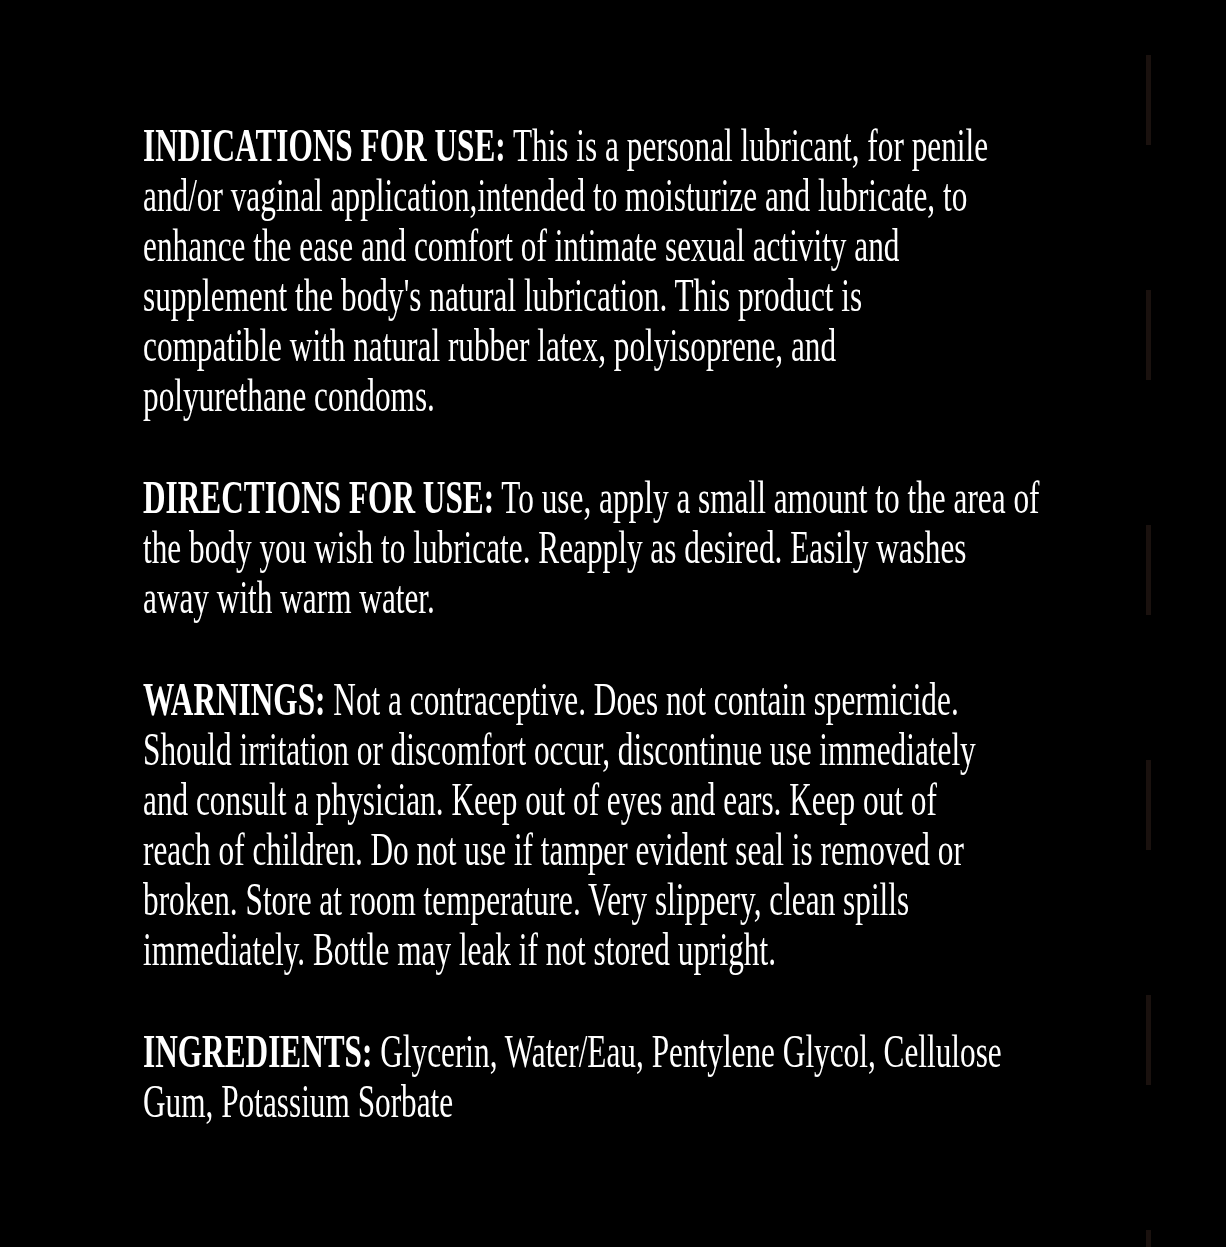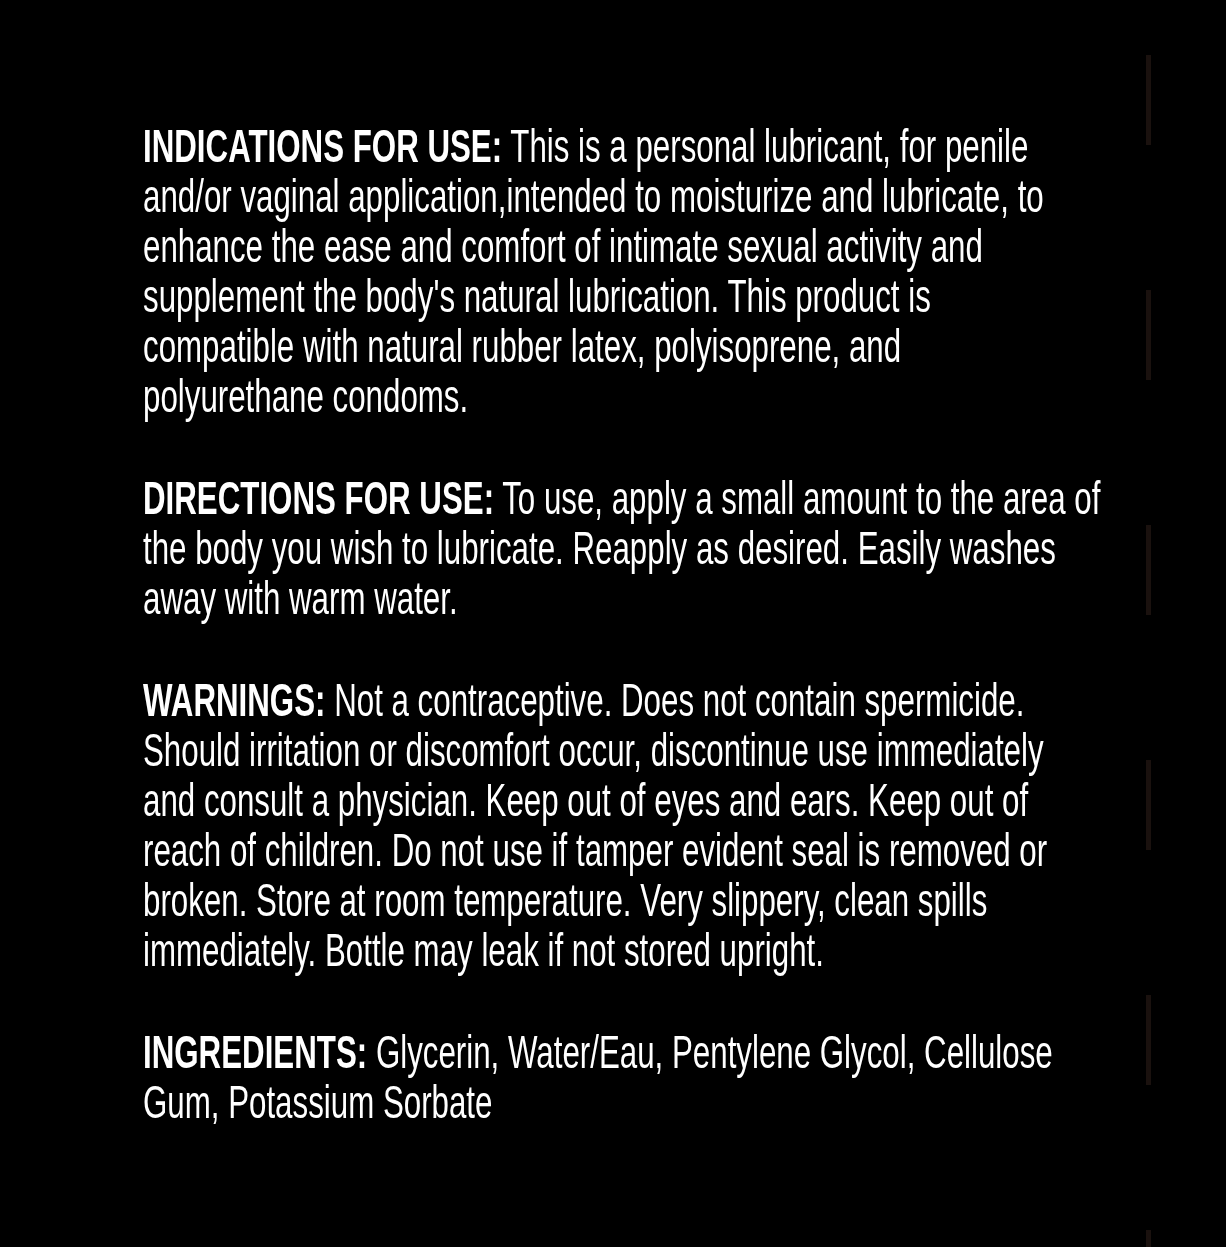--- a/index.html
+++ b/index.html
@@ -16,20 +16,21 @@
     height: 1247px;
     background: var(--bg);
     overflow: hidden;
     position: relative;
     font-family: "Liberation Sans", sans-serif;
   }
   .page {
     position: absolute;
     inset: 0;
     background: var(--bg);
+    font-family: Liberation Serif, serif;
   }
   
   .edge-line {
     position: absolute;
     left: 1146px;
     top: 0;
     width: 5px;
     height: 100%;
     background: repeating-linear-gradient(
       180deg,

